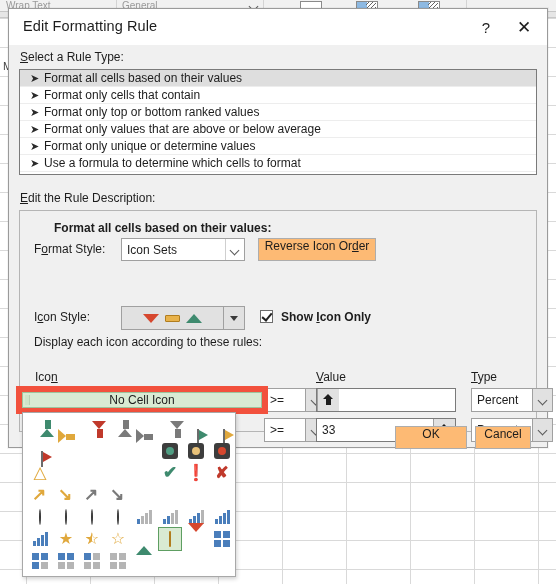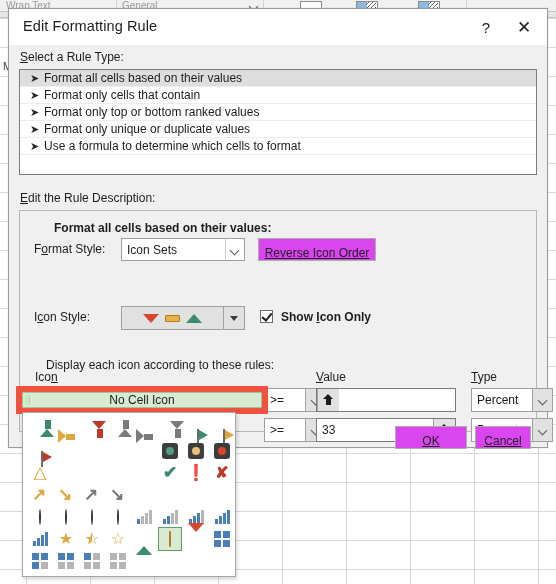--- a/index.html
+++ b/index.html
@@ -102,25 +102,24 @@
     border-left:1px solid #cfcfcf; background:#ffffff;
   }
   .chev { width:8px; height:8px; position:relative; }
   .chev:after {
     content:""; position:absolute; left:0; top:1px;
     width:6px; height:6px; border-right:1.4px solid #5a5a5a; border-bottom:1.4px solid #5a5a5a;
     transform:rotate(45deg);
   }
 
   .btn {
-    position:absolute; background:#d946ef; border:1px solid #adadad;
+    position:absolute; background:#fdba74; border:1px solid #adadad;
     font-size:12px; color:#1d1d1d;
-    display:flex; align-items:flex-end; justify-content:center;
+    display:flex; align-items:flex-start; justify-content:center;
     cursor:default;
-    text-decoration:underline;
   }
 
   
   #iconstyle-combo {
     position:absolute; left:101px; top:95px; width:124px; height:24px;
     background:#e1e1e1; border:1px solid #a0a0a0;
     display:flex; align-items:center;
   }
   #iconstyle-combo .preview { flex:1; display:flex; align-items:center; justify-content:center; gap:6px; }
   #iconstyle-combo .dd {
@@ -335,21 +334,22 @@
   </div>
 
   <div class="dlg-body">
 
     <span class="section-label" style="left:11px; top:5px;"><span class="u">S</span><span>elect a Rule Type:</span></span>
 
     <div id="ruletype-list">
       <div class="rt-item sel"><span class="rt-bullet">➤</span><span>Format all cells based on their values</span></div>
       <div class="rt-item"><span class="rt-bullet">➤</span><span>Format only cells that contain</span></div>
       <div class="rt-item"><span class="rt-bullet">➤</span><span>Format only top or bottom ranked values</span></div>
-      <div class="rt-item"><span class="rt-bullet">➤</span><span>Format only unique or duplicate values</span></div>
+      <div class="rt-item"><span class="rt-bullet">➤</span><span>Format only values that are above or below average</span></div>
+      <div class="rt-item"><span class="rt-bullet">➤</span><span>Format only unique or determine values</span></div>
       <div class="rt-item"><span class="rt-bullet">➤</span><span>Use a formula to determine which cells to format</span></div>
     </div>
 
     <span class="section-label" style="left:11px; top:146px;"><span class="u">E</span><span>dit the Rule Description:</span></span>
 
     <div id="desc-group">
 
       <span class="fld-label grp-title" style="left:14px; top:10px;">Format all cells based on their values:</span>
 
       <span class="fld-label" style="left:14px; top:31px;">F<span class="u">o</span>rmat Style:</span>
@@ -372,21 +372,21 @@
           <span class="small-tri-up"></span>
         </span>
         <span class="dd">
             <span class="caret-dn"></span>
           </span>
       </div>
 
       <div class="cbox" style="left:240px; top:99px;"></div>
       <span class="fld-label" style="left:261px; top:99px;font-weight:bold;">Show <span class="u">I</span>con Only</span>
 
-      <span class="fld-label" style="left:14px; top:147px;margin-left:12px;">Display each icon according to these rules:</span>
+      <span class="fld-label" style="left:14px; top:124px;">Display each icon according to these rules:</span>
 
       <span class="colhead" style="left:15px; top:159px;">Ico<span class="u">n</span></span>
       <span class="colhead" style="left:296px; top:159px;"><span class="u">V</span>alue</span>
       <span class="colhead" style="left:451px; top:159px;"><span class="u">T</span>ype</span>
 
       <div class="iconsel" style="left:15px; top:177px;">
         <span class="ic">
             <span class="small-tri-up"></span>
           </span>
         <span class="dd">

